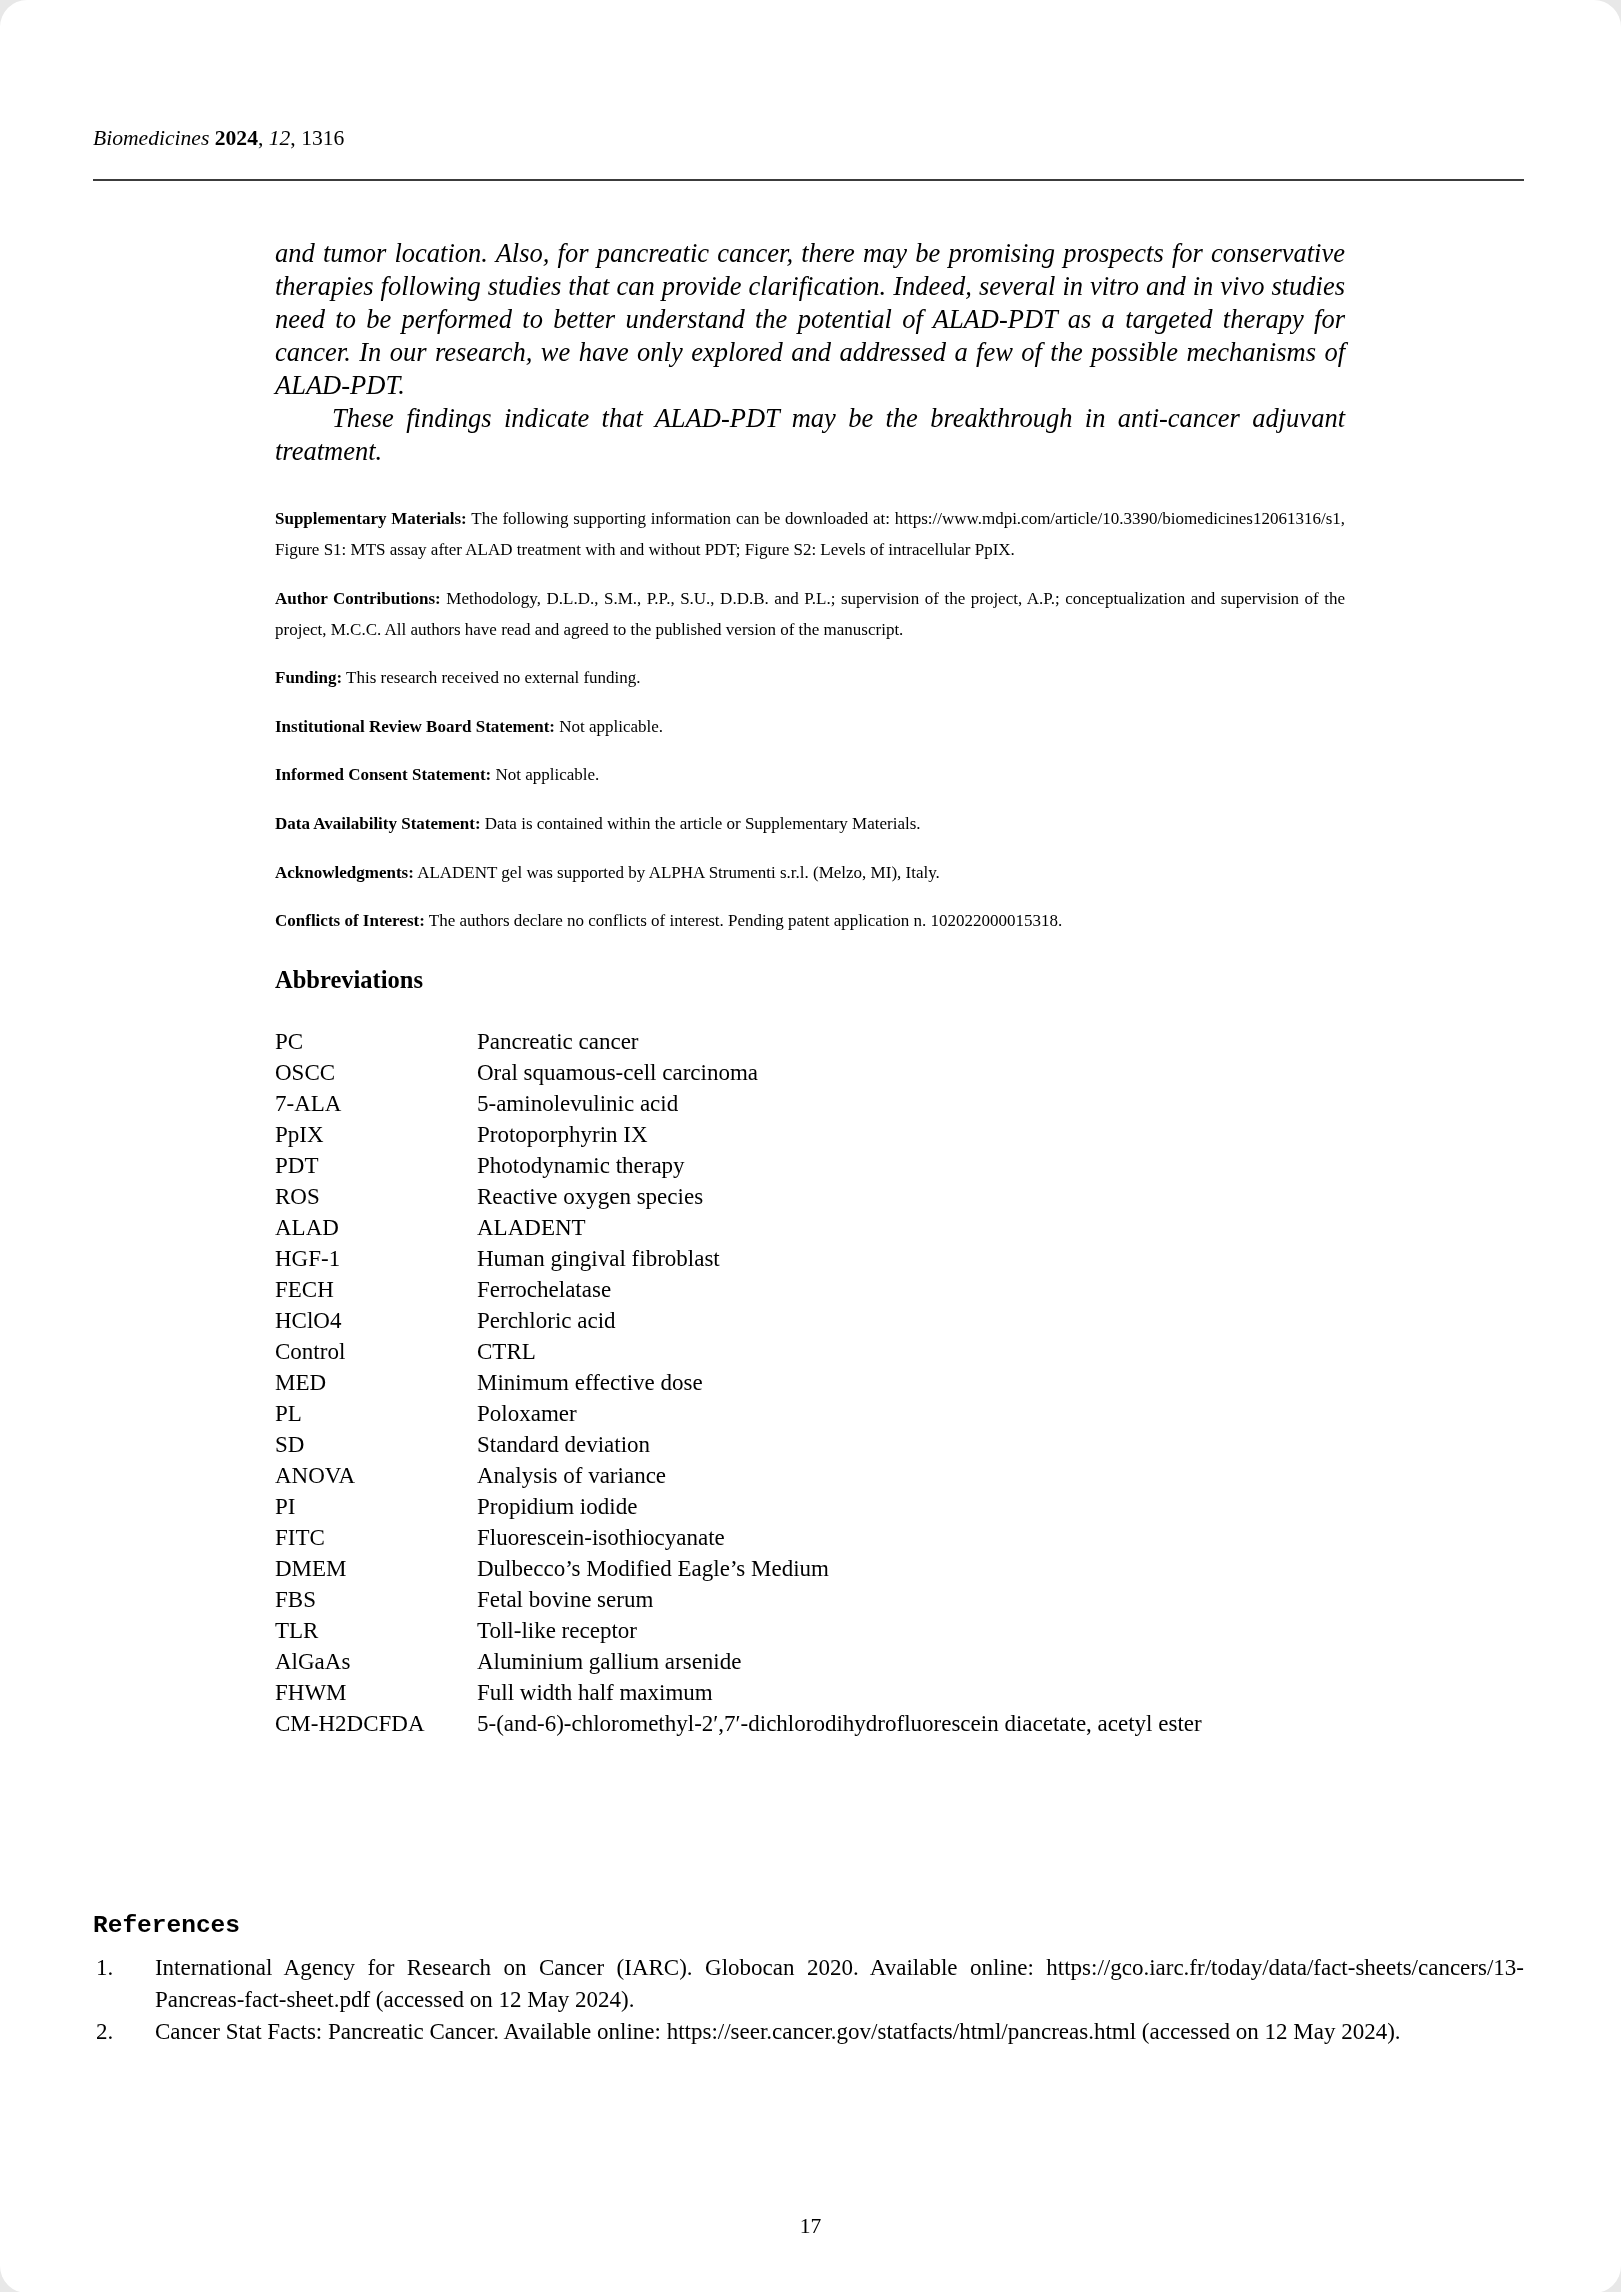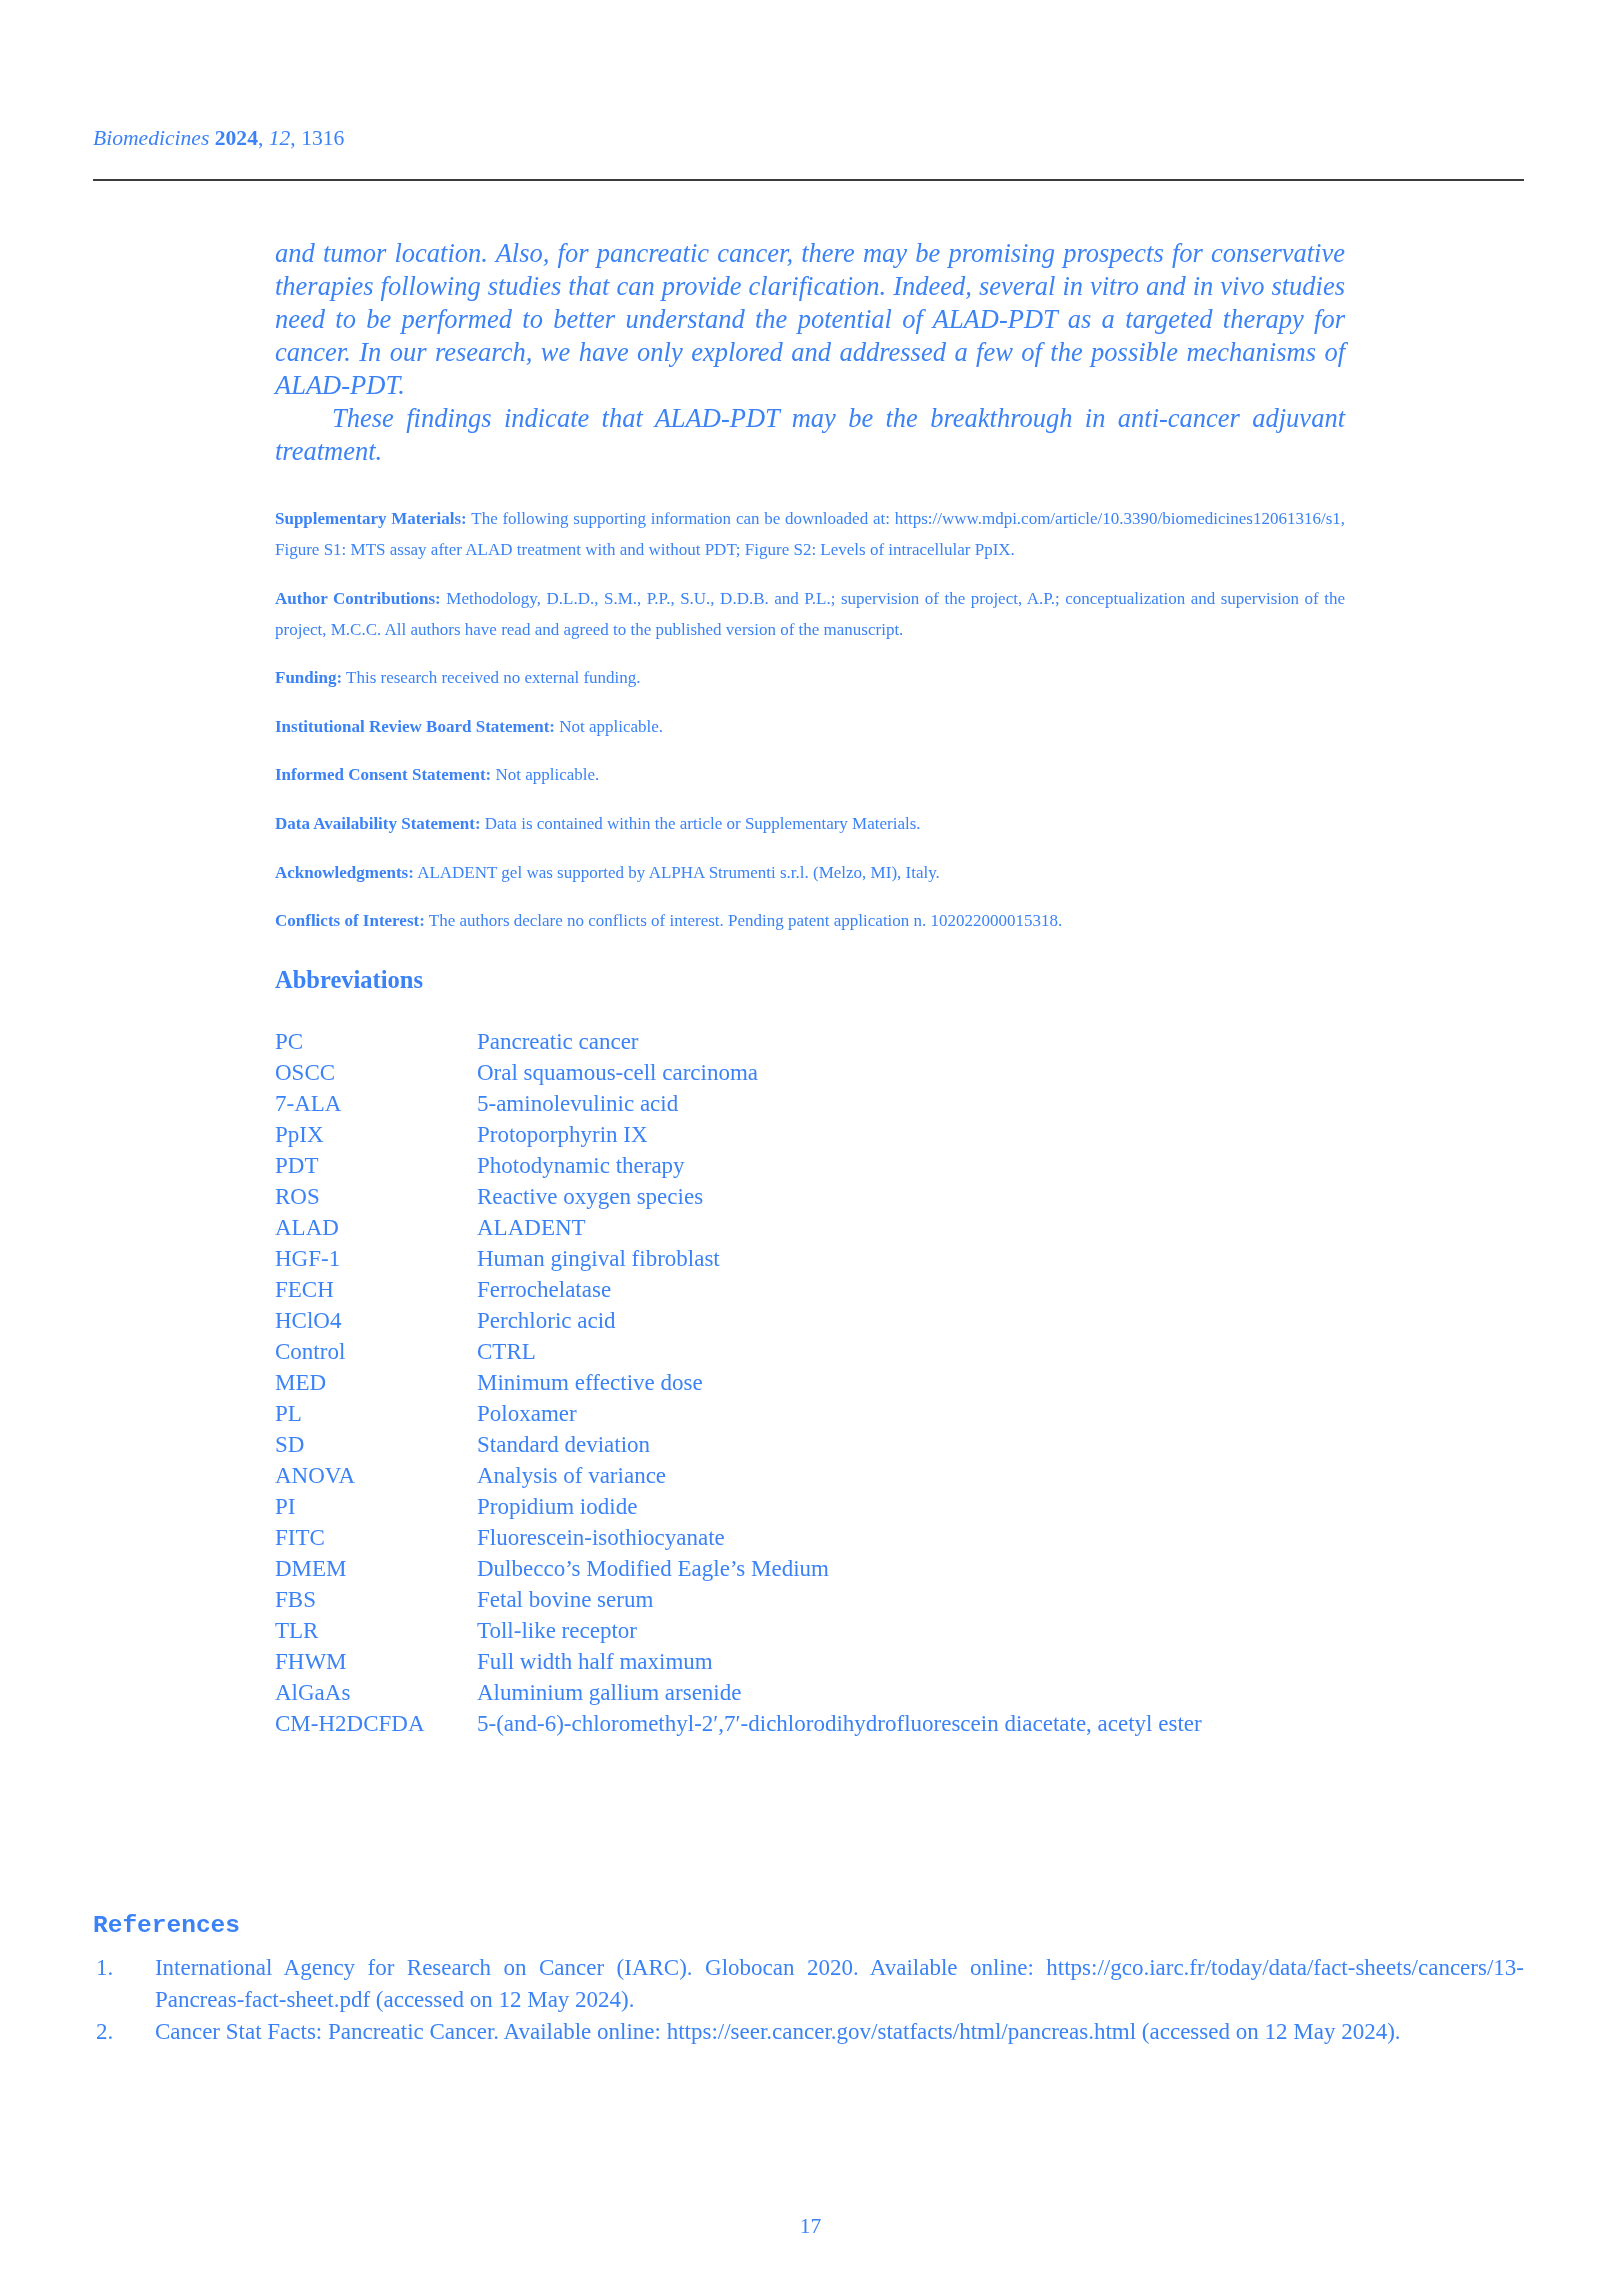--- a/index.html
+++ b/index.html
@@ -4,21 +4,22 @@
 <style>
   html, body { margin: 0; padding: 0; background: #e8e8e8; }
   .page {
     position: relative;
     width: 1621px;
     height: 2293px;
     margin: 0 auto;
     background: #ffffff;
     overflow: hidden;
     font-family: "Liberation Serif", serif;
-    color: #3b82f6;
+    color: #000000;
+    border-radius: 27px;
   }
   
   .running-head {
     position: absolute;
     left: 93px;
     top: 125px;
     font-size: 21.6px;
     line-height: 27.4px;
     white-space: nowrap;
   }
@@ -228,27 +229,27 @@
           <span class="abbr-key">FBS</span>
           <span class="abbr-def">Fetal bovine serum</span>
         </div>
 
         <div class="abbr-row">
           <span class="abbr-key">TLR</span>
           <span class="abbr-def">Toll-like receptor</span>
         </div>
 
         <div class="abbr-row">
+          <span class="abbr-key">AlGaAs</span>
+          <span class="abbr-def">Aluminium gallium arsenide</span>
+        </div>
+
+        <div class="abbr-row">
           <span class="abbr-key">FHWM</span>
           <span class="abbr-def">Full width half maximum</span>
-        </div>
-
-        <div class="abbr-row">
-          <span class="abbr-key">AlGaAs</span>
-          <span class="abbr-def">Aluminium gallium arsenide</span>
         </div>
 
         <div class="abbr-row">
           <span class="abbr-key">CM-H2DCFDA</span>
           <span class="abbr-def">5-(and-6)-chloromethyl-2′,7′-dichlorodihydrofluorescein diacetate, acetyl ester</span>
         </div>
       </div>
   </main>
 
   <section class="references">

